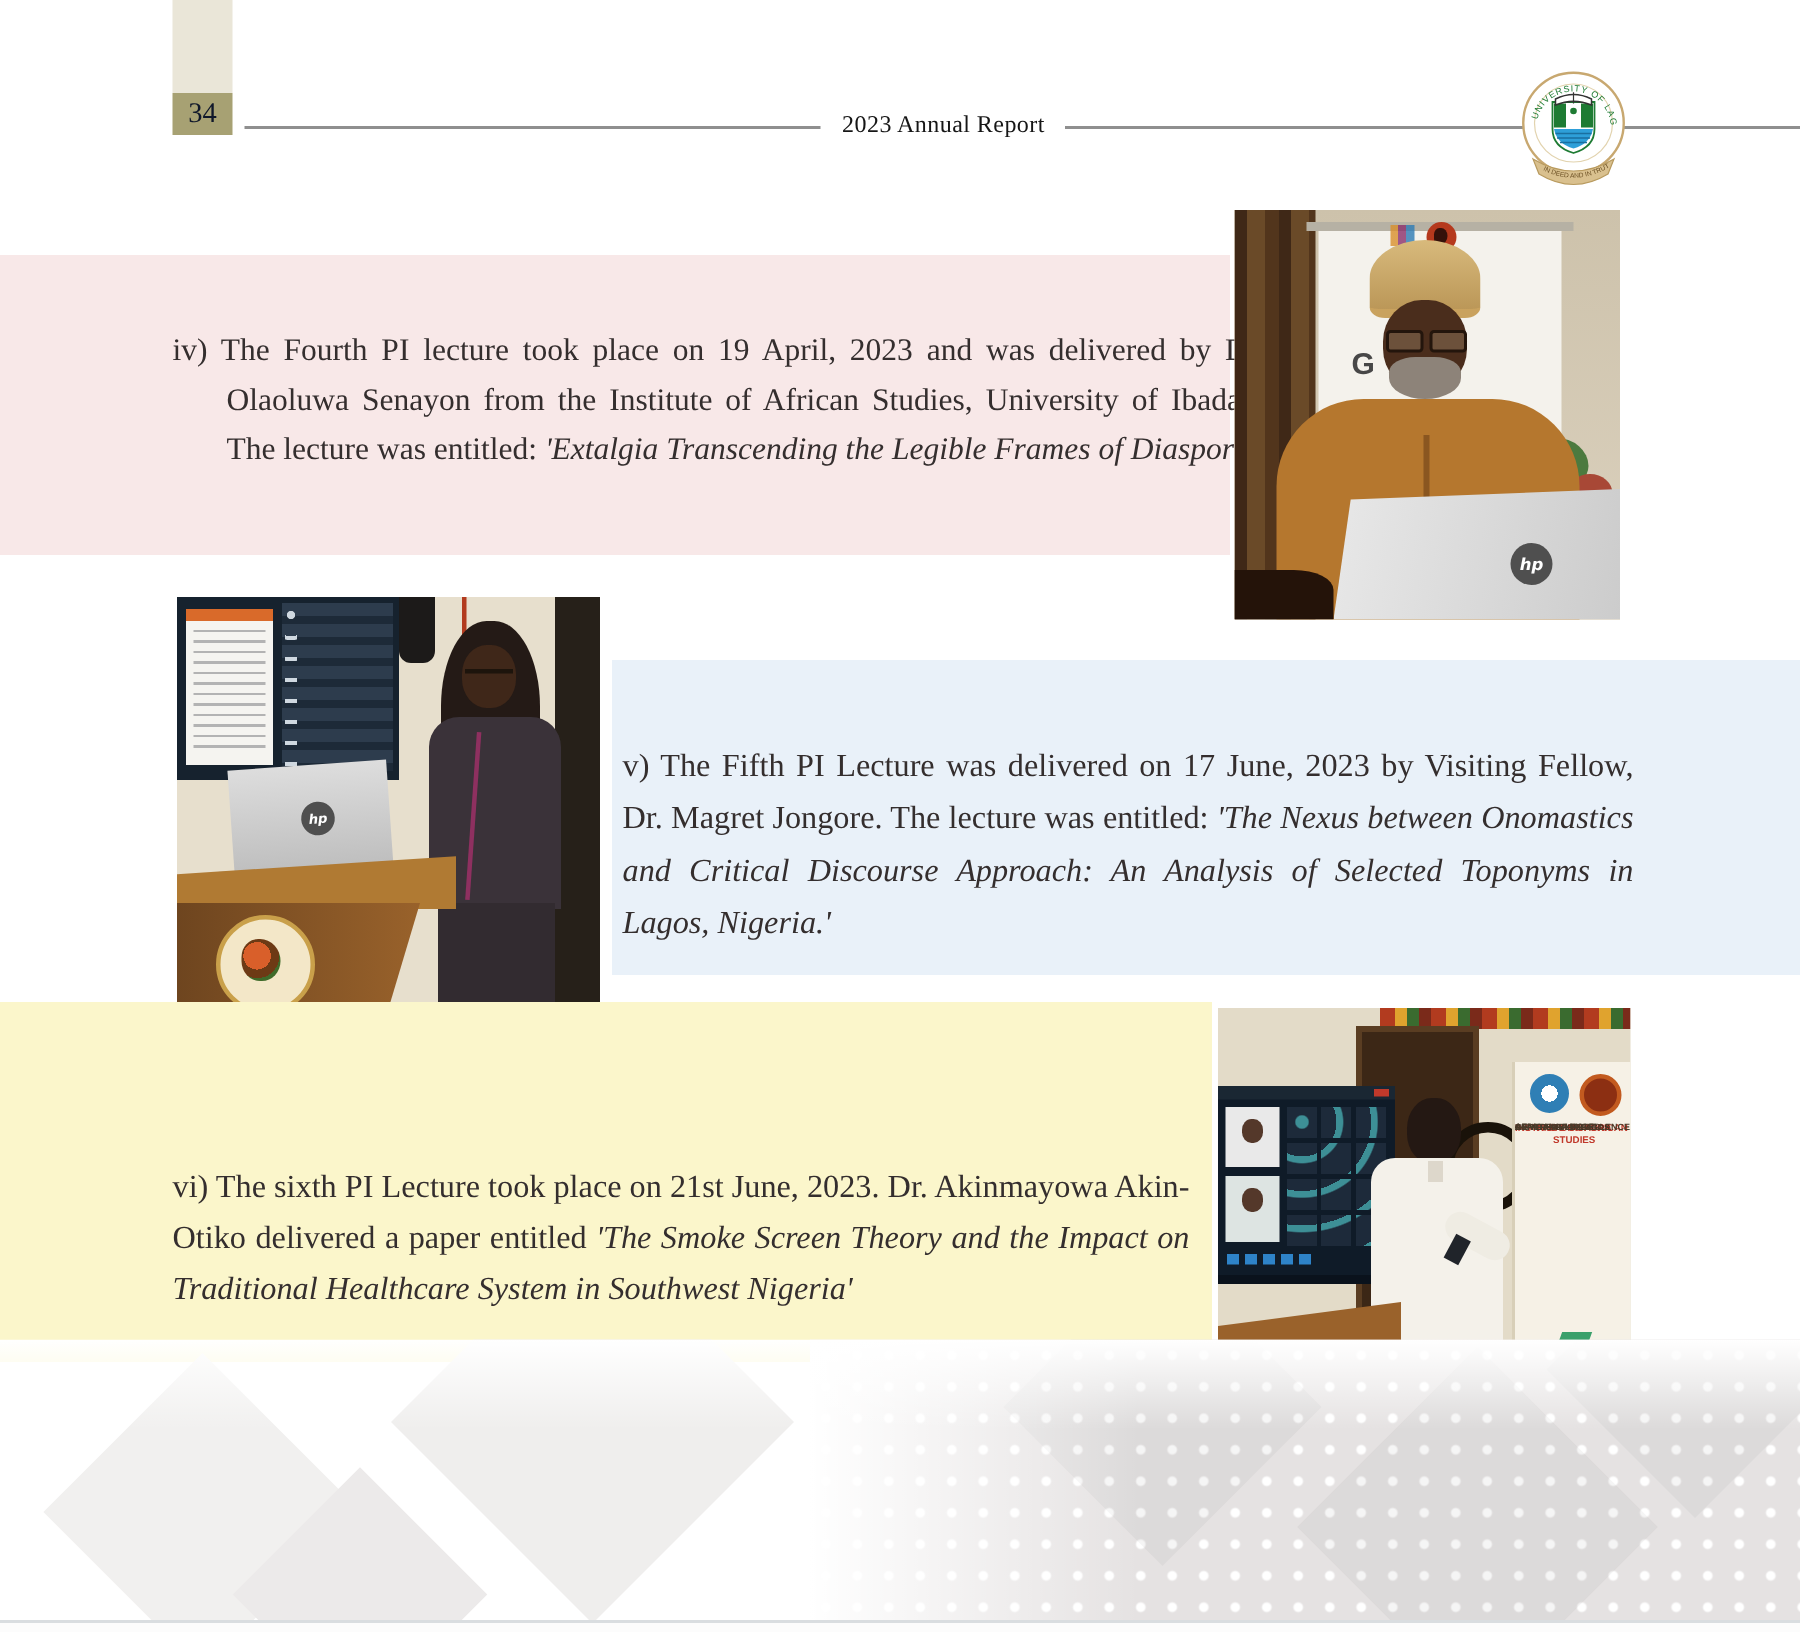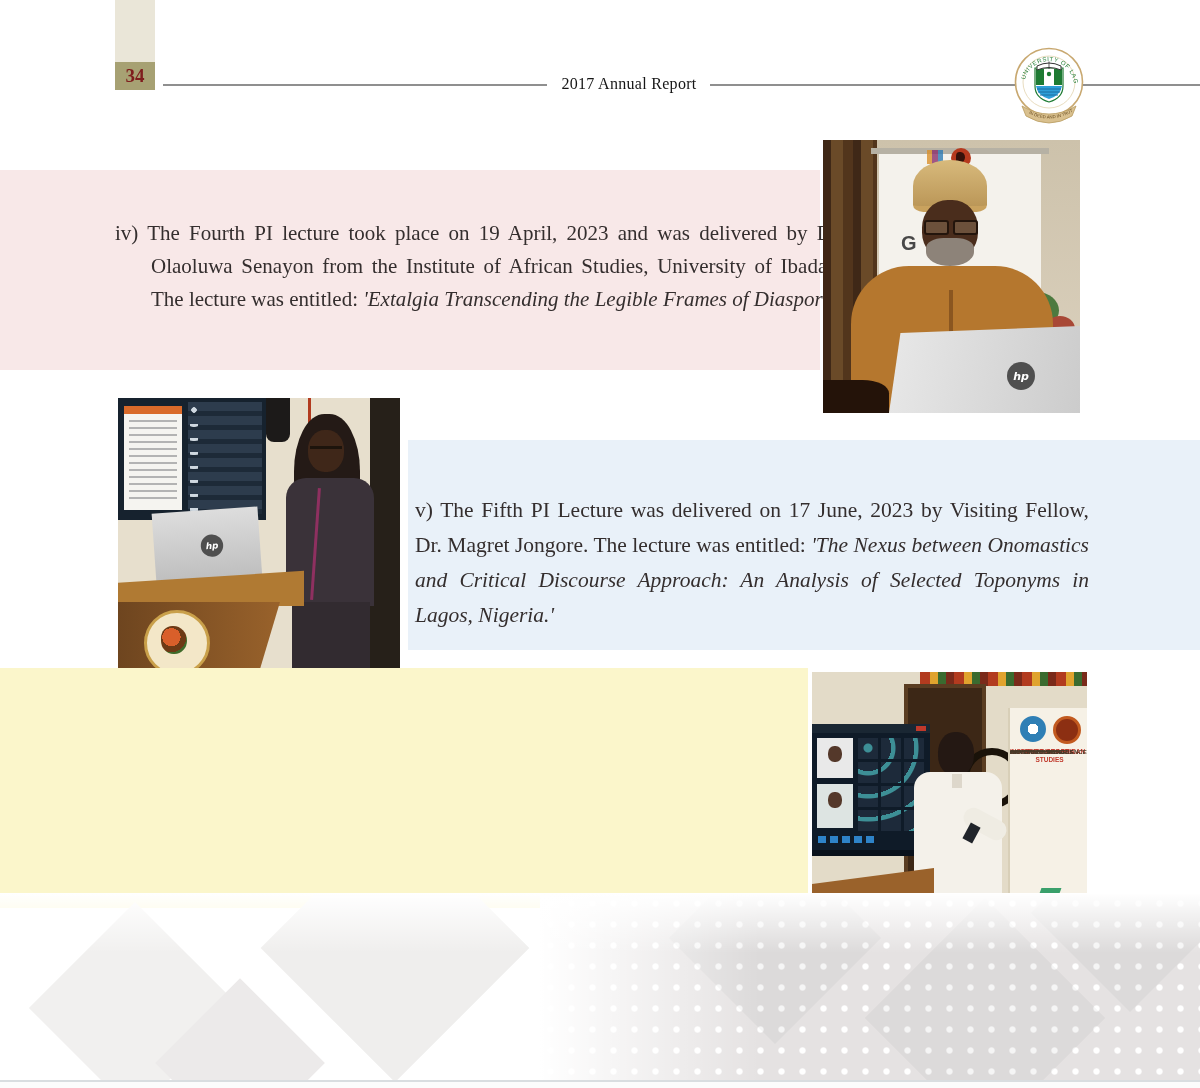--- a/index.html
+++ b/index.html
@@ -2,22 +2,22 @@
 <html><head>
 <meta charset="utf-8">
 <style>
   html,body{margin:0;padding:0;background:#ffffff;}
   #page{position:relative;width:1200px;height:1088px;background:#ffffff;overflow:hidden;
         font-family:"Liberation Serif", serif;}
   .abs{position:absolute;}
 
   
   .top-stripe{left:115px;top:0;width:40px;height:62px;background:#eae6d8;}
-  .page-badge{left:115px;top:62px;width:40px;height:28px;background:#a7a173;color:#7f1d1d;
-              font-weight:bold;font-size:19px;display:flex;align-items:center;justify-content:center;}
+  .page-badge{left:115px;top:62px;width:40px;height:28px;background:#a7a173;color:#0f172a;
+              font-weight:normal;font-size:19px;display:flex;align-items:center;justify-content:center;}
   .rule{height:2px;background:#8f8f8f;top:84px;}
   .rule-left{left:163px;width:384px;}
   .rule-right{left:710px;width:490px;}
   .header-title{left:548px;top:75px;width:162px;text-align:center;font-size:16px;color:#161616;
                 letter-spacing:.3px;white-space:nowrap;}
 
   
   .block-iv{left:0;top:170px;width:820px;height:200px;background:#f8e8e8;}
   .block-v{left:408px;top:440px;width:792px;height:210px;background:#e9f1f9;}
   .block-vi{left:0;top:668px;width:808px;height:240px;background:#fbf6cb;}
@@ -173,21 +173,21 @@
   .bottom-white{left:0;top:1082px;width:1200px;height:6px;background:#fcfcfc;}
 </style>
 </head>
 <body>
 
 <div id="page">
 
   <div class="abs top-stripe"></div>
   <div class="abs page-badge">34</div>
   <div class="abs rule rule-left"></div>
-  <div class="abs header-title">2017 Annual Report</div>
+  <div class="abs header-title">2023 Annual Report</div>
   <div class="abs rule rule-right"></div>
 
   <svg class="abs" style="left:1012px;top:44px;" width="74" height="84" viewBox="0 0 74 84">
     <circle cx="37" cy="38" r="33.5" fill="#ffffff" stroke="#c8a870" stroke-width="1.6"></circle>
     <circle cx="37" cy="38" r="26" fill="#ffffff" stroke="#e2d3ae" stroke-width="0.8"></circle>
     <path id="arcTop" d="M 12,42 A 25,25 0 1 1 62,42" fill="none"></path>
     <text font-size="6" fill="#1e7b33" font-family="Liberation Sans, sans-serif" letter-spacing="0.6">
       <textPath href="#arcTop" startOffset="8%">UNIVERSITY OF LAGOS</textPath>
     </text>
     <path d="M 23,24 h 28 v 18 q 0,12 -14,16 q -14,-4 -14,-16 Z" fill="#ffffff" stroke="#1e7b33" stroke-width="1.2"></path>
@@ -261,20 +261,21 @@
     <div class="p2-laptop-base"></div>
     <div class="p2-podium-surface"></div>
     <div class="p2-podium-front"></div>
     <div class="p2-seal"></div>
   </div>
 
   <div class="abs block-v"></div>
   <p class="abs para para-v"><span>v) The Fifth PI Lecture was delivered on 17 June, 2023 by Visiting Fellow, Dr. Magret Jongore. The lecture was entitled: </span><i>'The Nexus between Onomastics and Critical Discourse Approach: An Analysis of Selected Toponyms in Lagos, Nigeria.'</i></p>
 
   <div class="abs block-vi"></div>
+  <p class="abs para para-vi"><span>vi) The sixth PI Lecture took place on 21st June, 2023. Dr. Akinmayowa Akin-Otiko delivered a paper entitled </span><i>'The Smoke Screen Theory and the Impact on Traditional Healthcare System in Southwest Nigeria'</i></p>
 
   <div class="abs photo photo3">
     <div class="p3-kente"></div>
     <div class="p3-door"></div>
     <div class="p3-ring"></div>
     <div class="p3-tv">
       <div class="p3-tv-bar"></div>
       <div class="p3-tv-red"></div>
       <div class="p3-tile1"></div>
       <div class="p3-tile2"></div>

